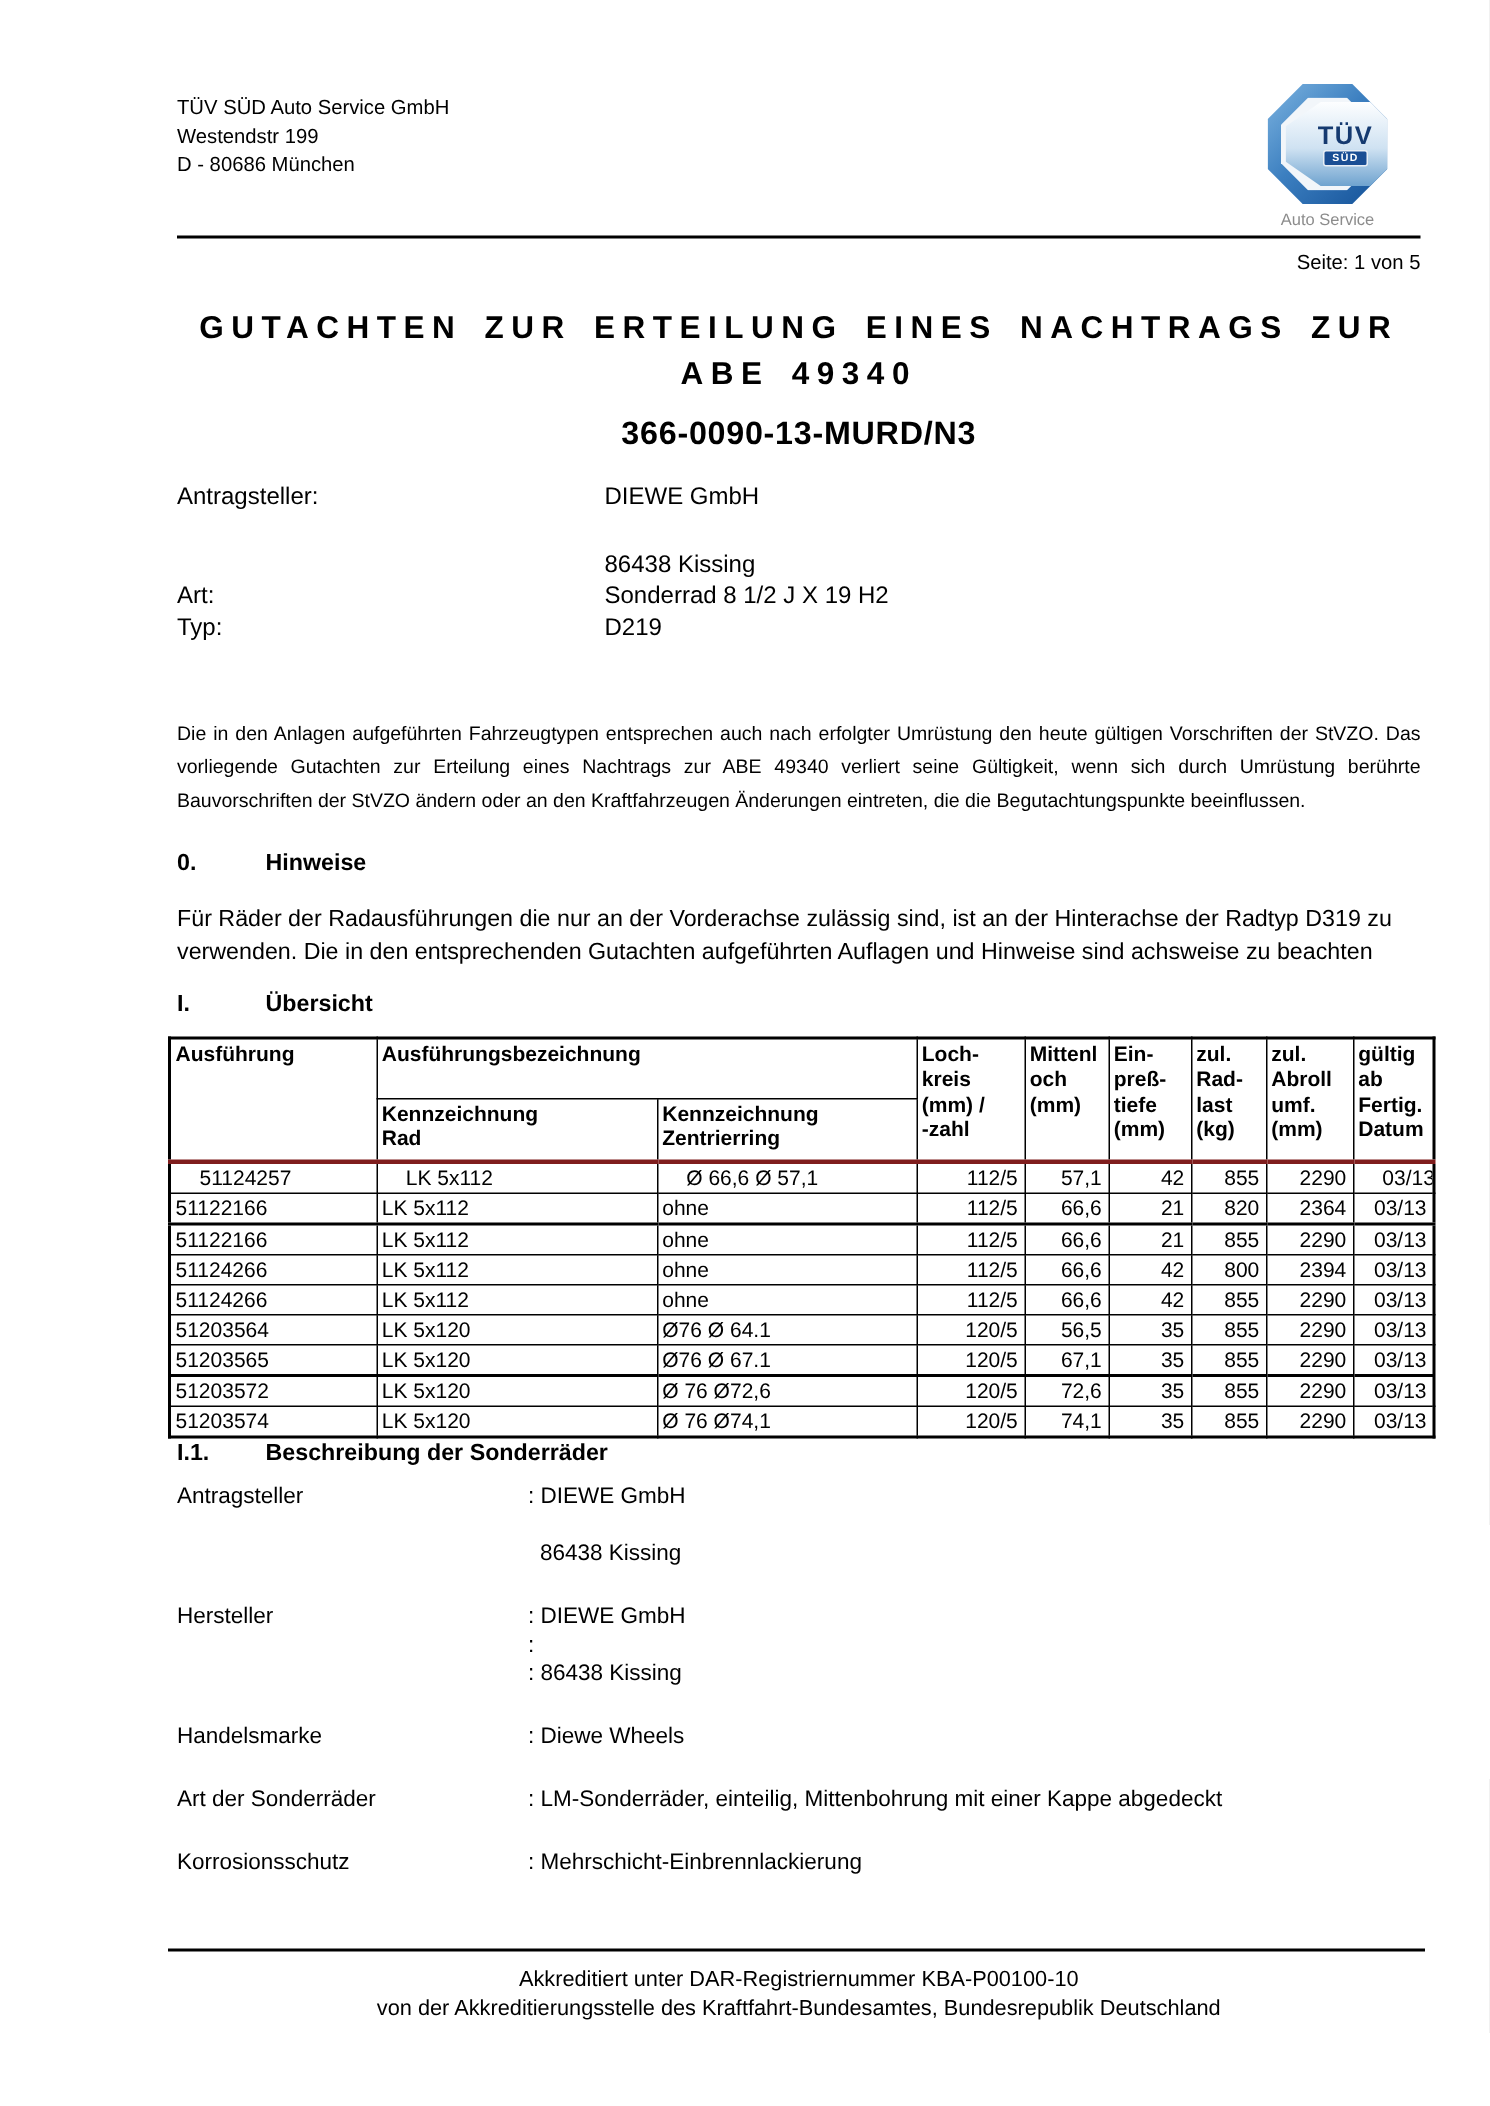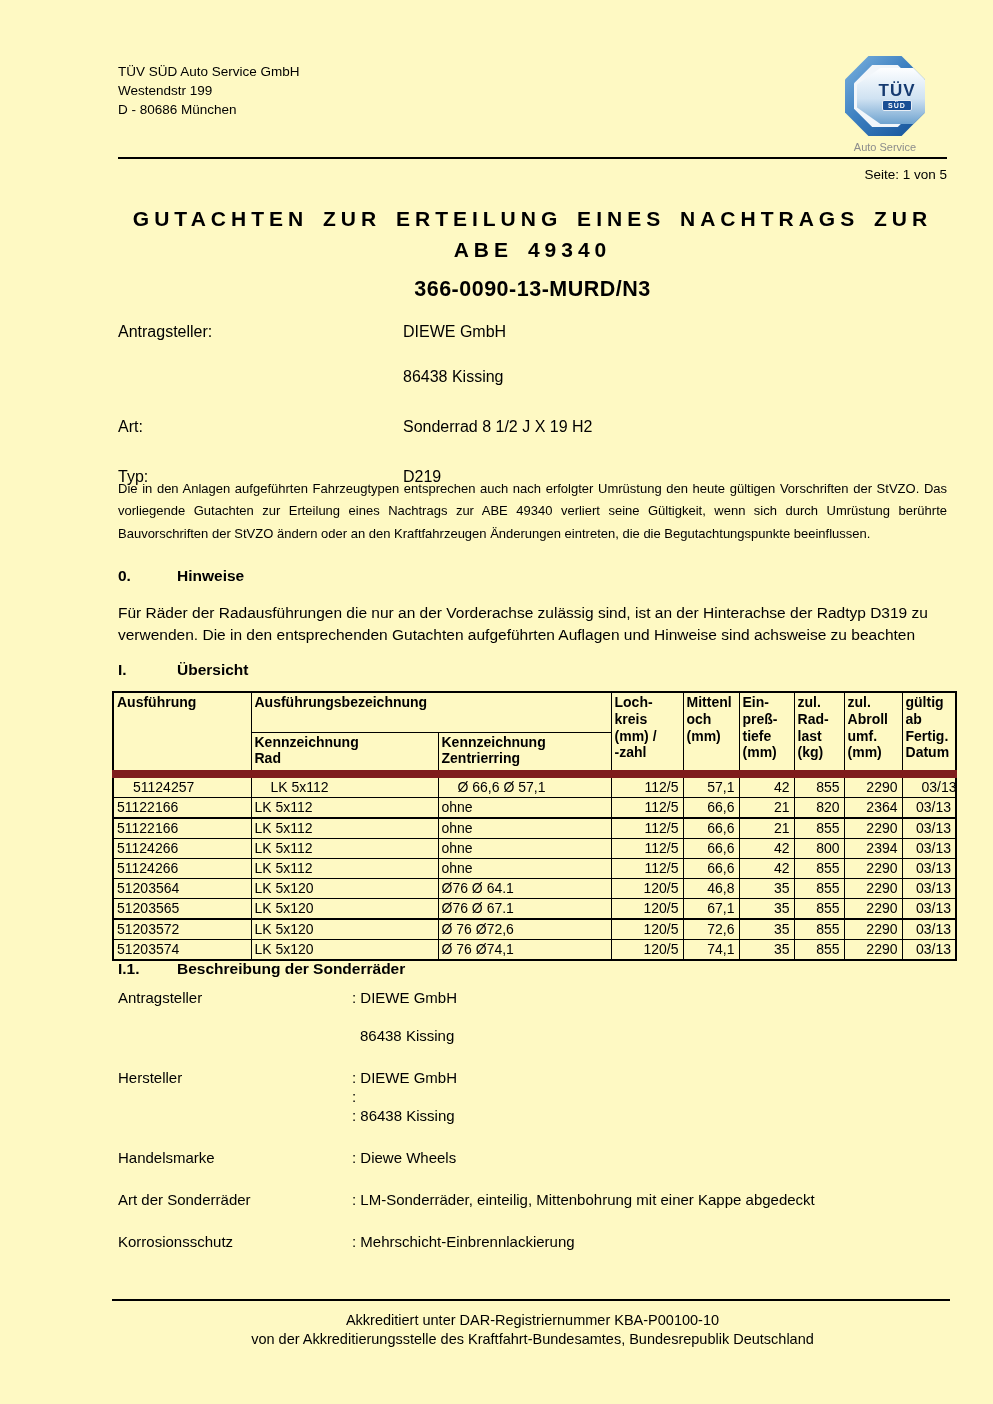--- a/index.html
+++ b/index.html
@@ -1,19 +1,19 @@
 <!DOCTYPE html>
 <html><head>
 <meta charset="utf-8">
 <style>
   * { margin:0; padding:0; box-sizing:border-box; }
   html,body { background:#e8e8e8; }
   .page {
     position:relative; width:993px; height:1404px; margin:0 auto;
-    background:#fef9c3; color:#000;
+    background:#ffffff; color:#000;
     font-family:"Liberation Sans","DejaVu Sans",sans-serif;
     overflow:hidden;
   }
   
   .address { position:absolute; left:118px; top:62px; font-size:13.5px; line-height:19px; }
   .logo-wrap { position:absolute; left:844px; top:56px; width:82px; text-align:center; }
   .oct { clip-path:polygon(29.3% 0, 70.7% 0, 100% 29.3%, 100% 70.7%, 70.7% 100%, 29.3% 100%, 0 70.7%, 0 29.3%); }
   .oct-outer { position:relative; width:80px; height:80px; margin:0 auto;
     background:linear-gradient(135deg,#7db4e0 0%,#3c7fc0 45%,#124f96 100%); }
   .oct-ring  { position:absolute; left:9px; top:9px; width:62px; height:62px; background:#f2f6fa; }
@@ -28,39 +28,39 @@
   .page-num { position:absolute; left:118px; top:167px; width:829px; text-align:right; font-size:13.5px; }
   
   .title-block { position:absolute; left:118px; top:203px; width:829px; text-align:center; }
   .title-line { font-size:21px; font-weight:bold; letter-spacing:5px; word-spacing:4px; line-height:31px; }
   .ref-number { font-size:21.5px; font-weight:bold; letter-spacing:0.5px; margin-top:12px; }
   
   .applicant { position:absolute; left:118px; top:321px; font-size:16px; line-height:21px; }
   .app-row { display:flex; }
   .app-label { width:285px; flex:none; }
   .app-gap-lg { margin-top:24px; }
-  .app-gap { margin-top:29px; }
+  .app-gap { margin-top:0; }
   
   .intro { position:absolute; left:118px; top:478px; width:829px;
     font-size:13px; line-height:22.4px; text-align:justify; }
   .sec-heading { position:absolute; left:118px; font-weight:bold; font-size:15.5px; }
   .sec-num { display:inline-block; width:59px; }
   .sec0-body { position:absolute; left:118px; top:602px; width:812px; font-size:15.5px; line-height:22.4px; }
   
   .overview-table { position:absolute; left:112px; top:691px; width:843px;
     border-collapse:collapse; table-layout:fixed; font-size:14px; }
   .overview-table th, .overview-table td { border:1px solid #000; overflow:hidden; }
   .overview-table { border:2px solid #000; }
   .overview-table th { font-weight:bold; text-align:left; vertical-align:top;
     padding:1px 3px; line-height:16.8px; white-space:pre-line; }
   .overview-table thead tr:first-child { height:40px; }
   .overview-table thead tr:last-child th { height:42px; }
   .overview-table td { height:20px; padding:0 4px 0 3px; line-height:19px; white-space:nowrap; }
   .overview-table td:nth-child(n+4) { text-align:right; }
-  .overview-table tbody tr:first-child td { border-top:8px solid #7f1d1d;padding-left:19px; }
+  .overview-table tbody tr:first-child td { border-top:3px solid #7f1d1d;padding-left:19px; }
   .overview-table tr.thick-after td { border-bottom:2px solid #000; }
   
   .desc { position:absolute; left:118px; top:988px; font-size:15px; line-height:19px; }
   .desc-row { display:flex; }
   .desc-label { width:234px; flex:none; }
   .gap-lg { margin-top:19px; }
   .gap-md { margin-top:23px; }
   .indent { padding-left:8px; }
   
   .bottom-rule { position:absolute; left:112px; top:1299px; width:838px; height:2px; background:#000; }
@@ -229,21 +229,21 @@
           <td>42</td>
           <td>855</td>
           <td>2290</td>
           <td>03/13</td>
         </tr>
         <tr>
           <td>51203564</td>
           <td>LK 5x120</td>
           <td>Ø76 Ø 64.1</td>
           <td>120/5</td>
-          <td>46,8</td>
+          <td>56,5</td>
           <td>35</td>
           <td>855</td>
           <td>2290</td>
           <td>03/13</td>
         </tr>
         <tr class="thick-after">
           <td>51203565</td>
           <td>LK 5x120</td>
           <td>Ø76 Ø 67.1</td>
           <td>120/5</td>

